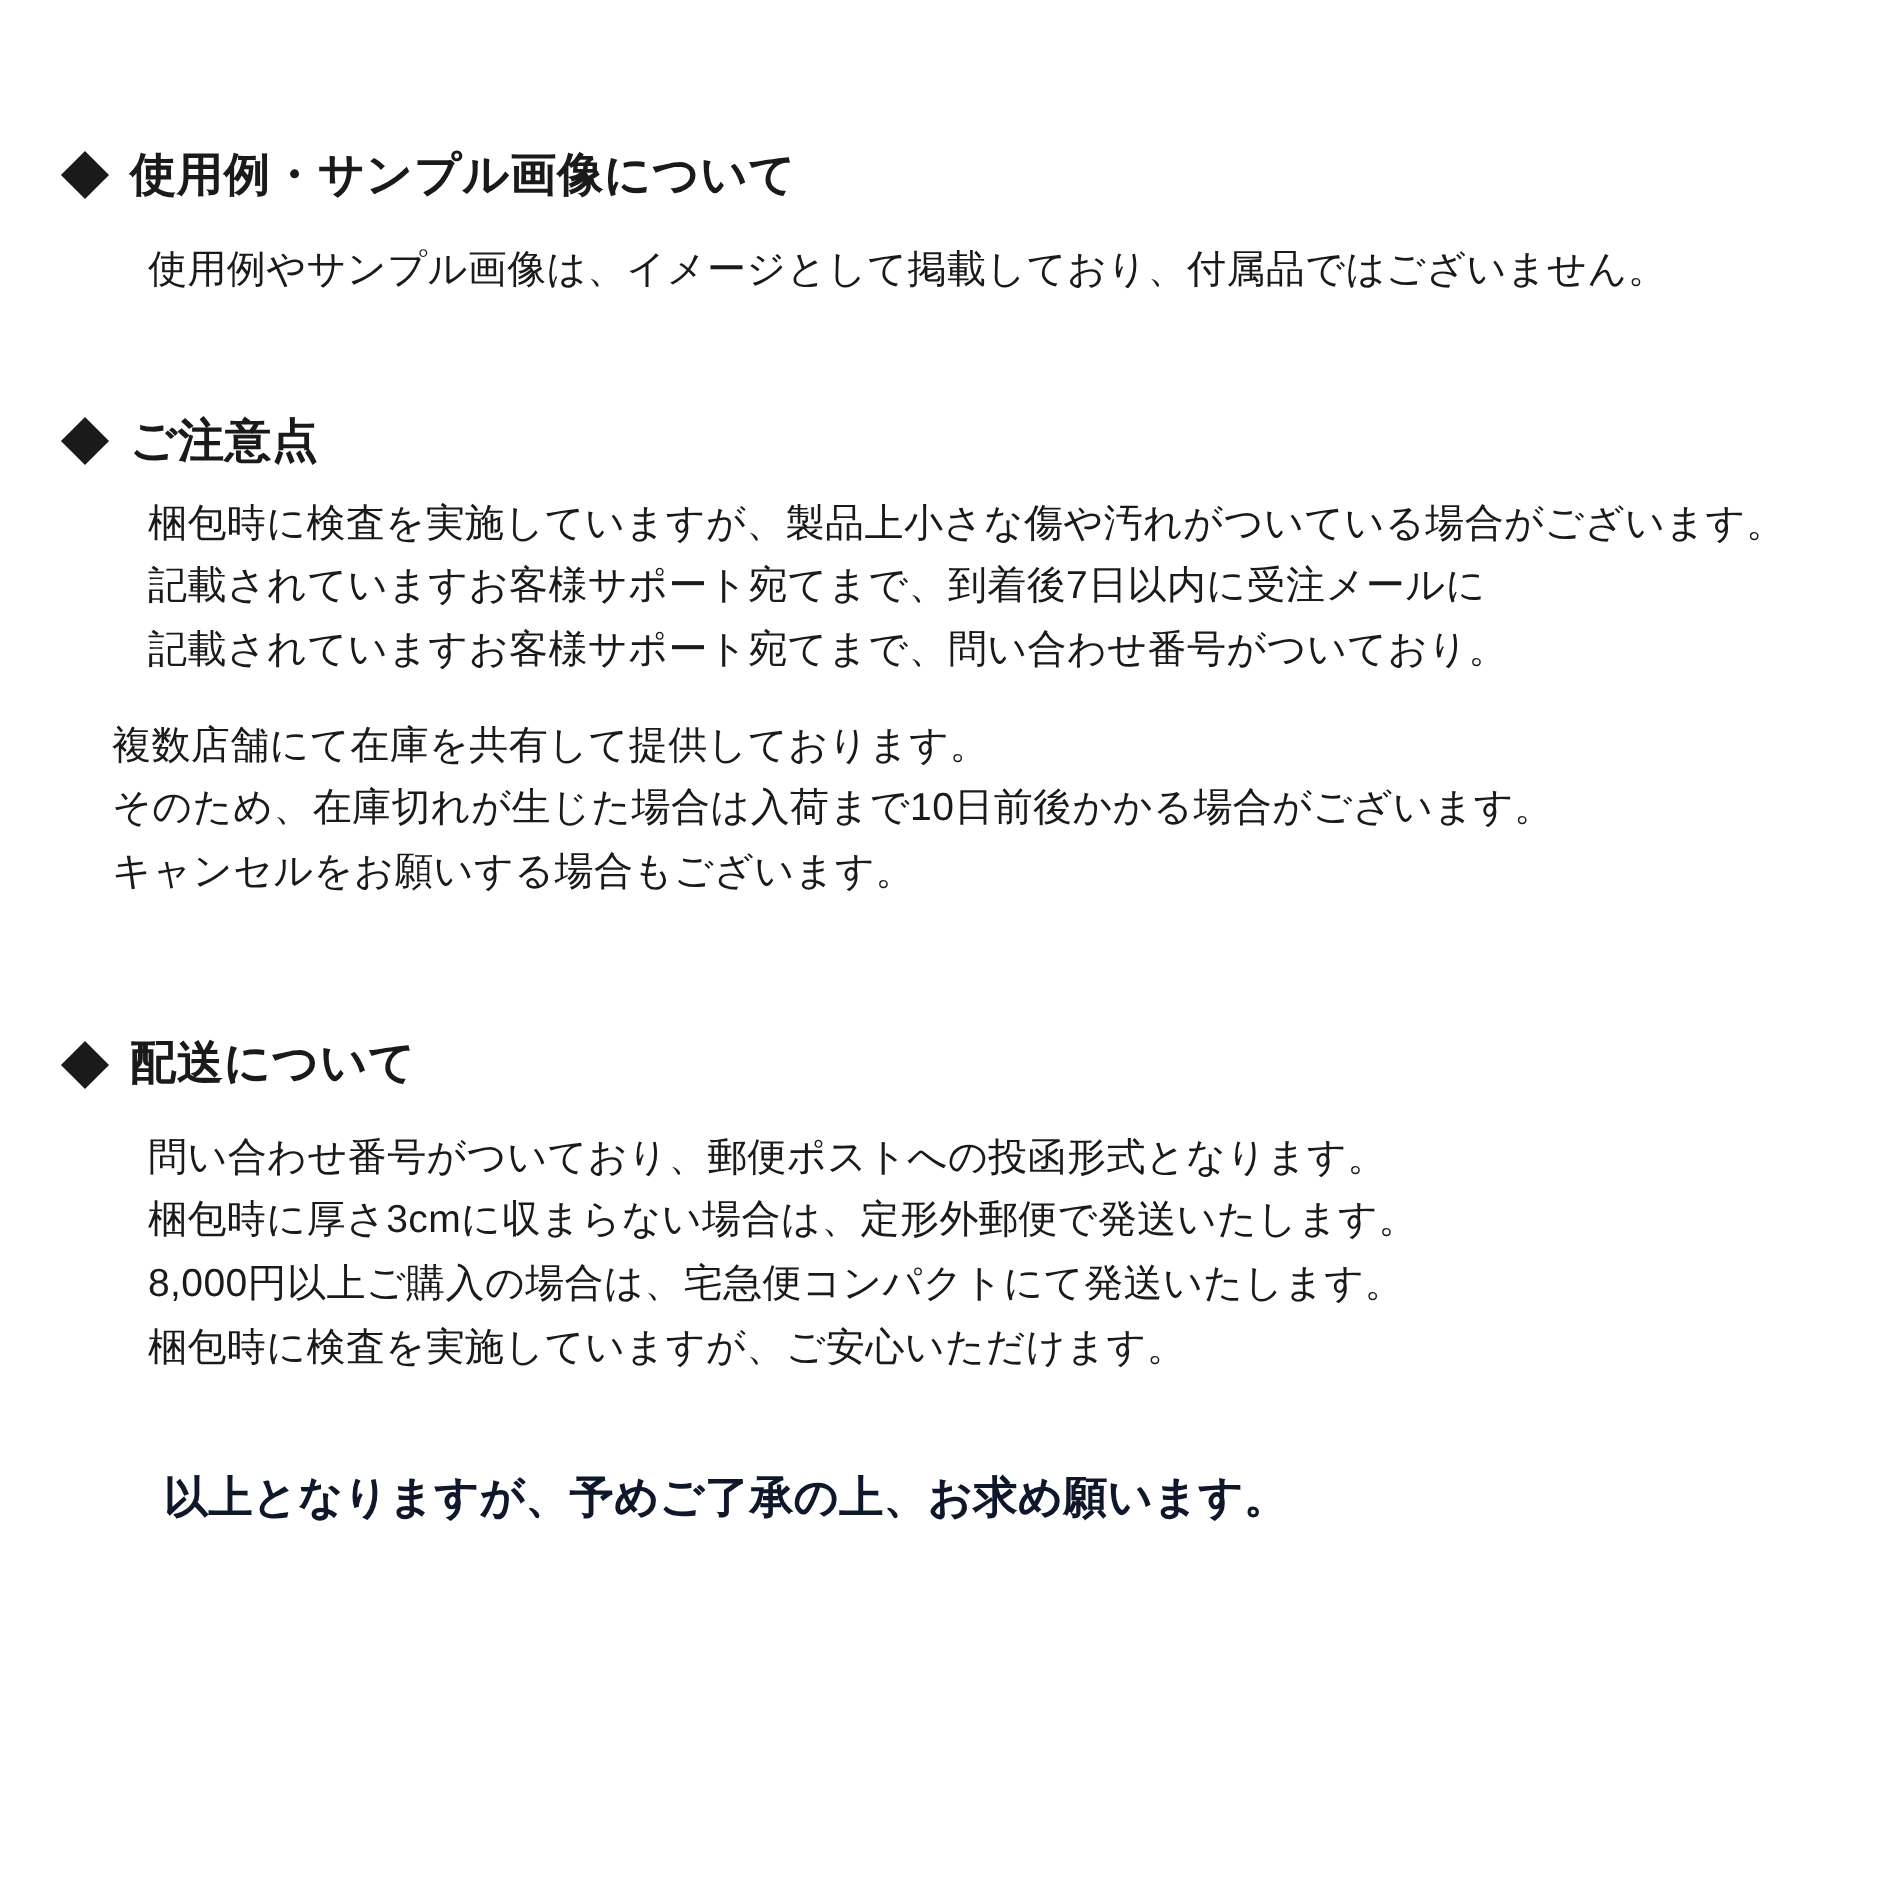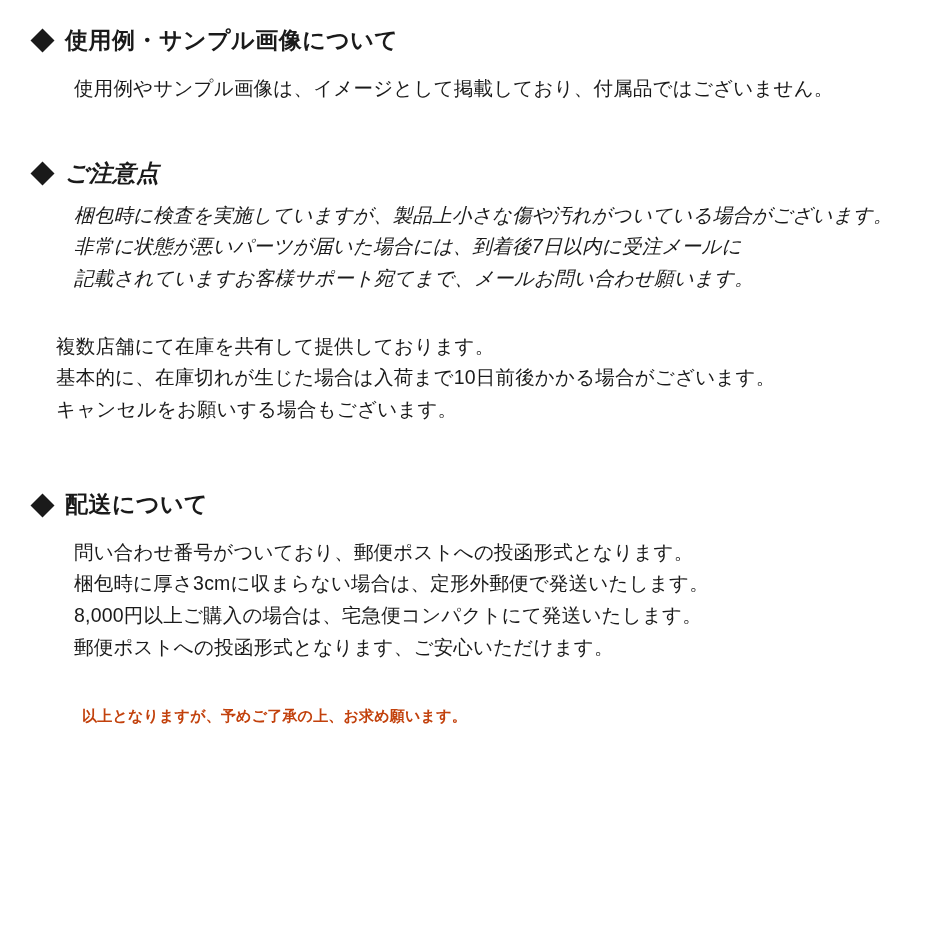--- a/index.html
+++ b/index.html
@@ -12,21 +12,21 @@
     background: #ffffff;
     font-family: "Liberation Sans", "DejaVu Sans", sans-serif;
     color: #1a1a1a;
     overflow: hidden;
   }
   .page {
     position: relative;
     width: 950px;
     height: 950px;
     box-sizing: border-box;
-    padding: 19px 30px 0 30px;
+    padding: 66px 30px 0 30px;
   }
   .section {
     margin-bottom: 30px;
   }
   .section-head {
     display: flex;
     align-items: center;
     gap: 14px;
     margin-bottom: 12px;
   }
@@ -51,32 +51,32 @@
   }
   .body-line {
     font-size: 19.5px;
     line-height: 1.62;
     letter-spacing: 0.2px;
     color: #1a1a1a;
     white-space: pre;
   }
   .sec-usage { margin-top: 8px; margin-bottom: 56px; }
   .sec-usage .body-lines { margin-top: 18px; }
-  .sec-caution { margin-bottom: 36px; font-style: italic; }
+  .sec-caution { margin-bottom: 16px; }
   .sec-caution .body-lines { margin-top: 12px; }
   .sec-stock { margin-bottom: 66px; }
   .sec-stock .body-lines { margin-top: 12px; margin-left: 26px; }
   .sec-shipping .body-lines { margin-top: 18px; }
   .notice {
     margin-left: 52px;
     margin-top: 42px;
   }
   .notice-line {
-    color: #c2410c;
-    font-size: 15px;
+    color: #0f172a;
+    font-size: 22px;
     font-weight: bold;
     line-height: 1.5;
     letter-spacing: 0.2px;
     white-space: pre;
   }
 </style>
 </head>
 <body>
 
 <div class="page">
@@ -91,43 +91,43 @@
     </div>
   </div>
 
   <div class="section sec-caution">
     <div class="section-head">
       <span class="diamond"></span>
       <span class="section-title">ご注意点</span>
     </div>
     <div class="body-lines">
       <div class="body-line">梱包時に検査を実施していますが、製品上小さな傷や汚れがついている場合がございます。</div>
-      <div class="body-line">非常に状態が悪いパーツが届いた場合には、到着後7日以内に受注メールに</div>
-      <div class="body-line">記載されていますお客様サポート宛てまで、メールお問い合わせ願います。</div>
+      <div class="body-line">記載されていますお客様サポート宛てまで、到着後7日以内に受注メールに</div>
+      <div class="body-line">記載されていますお客様サポート宛てまで、問い合わせ番号がついており。</div>
     </div>
   </div>
 
   <div class="section sec-stock">
     <div class="body-lines">
       <div class="body-line">複数店舗にて在庫を共有して提供しております。</div>
-      <div class="body-line">基本的に、在庫切れが生じた場合は入荷まで10日前後かかる場合がございます。</div>
+      <div class="body-line">そのため、在庫切れが生じた場合は入荷まで10日前後かかる場合がございます。</div>
       <div class="body-line">キャンセルをお願いする場合もございます。</div>
     </div>
   </div>
 
   <div class="section sec-shipping">
     <div class="section-head">
       <span class="diamond"></span>
       <span class="section-title">配送について</span>
     </div>
     <div class="body-lines">
       <div class="body-line">問い合わせ番号がついており、郵便ポストへの投函形式となります。</div>
       <div class="body-line">梱包時に厚さ3cmに収まらない場合は、定形外郵便で発送いたします。</div>
       <div class="body-line">8,000円以上ご購入の場合は、宅急便コンパクトにて発送いたします。</div>
-      <div class="body-line">郵便ポストへの投函形式となります、ご安心いただけます。</div>
+      <div class="body-line">梱包時に検査を実施していますが、ご安心いただけます。</div>
     </div>
   </div>
 
   <div class="notice">
     <div class="notice-line">以上となりますが、予めご了承の上、お求め願います。</div>
   </div>
 
 </div>
 
 </body></html>

